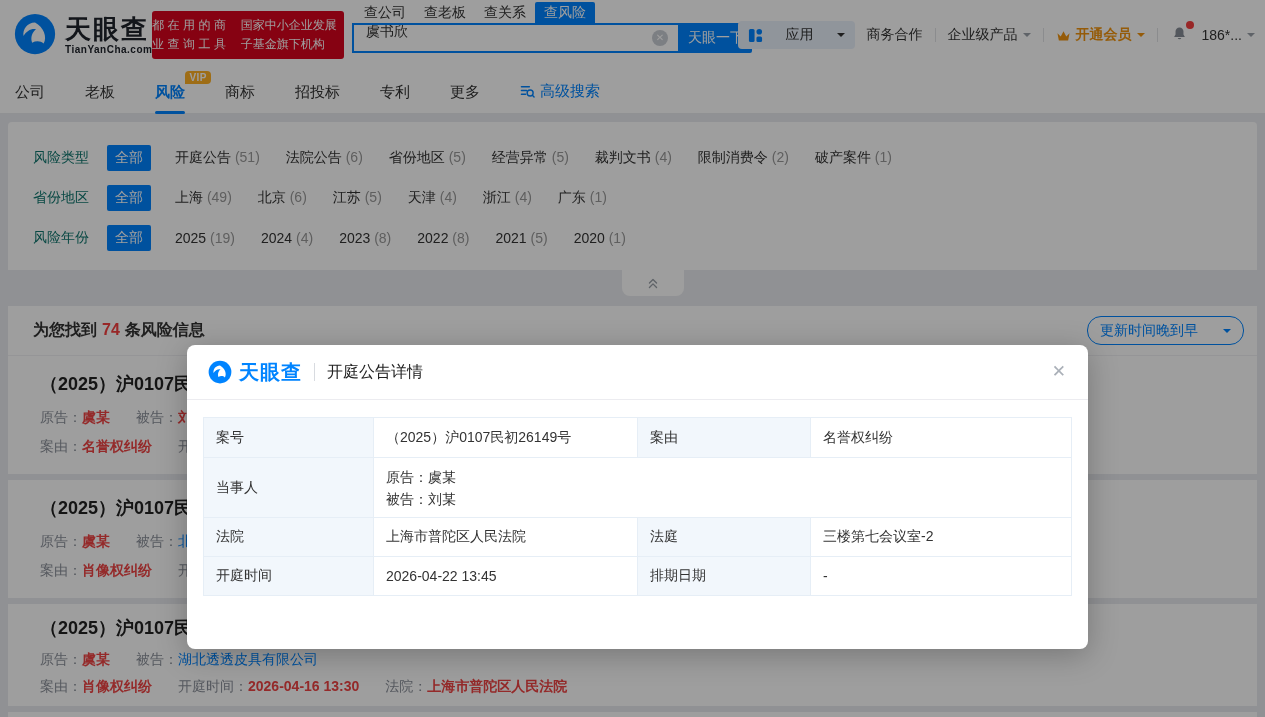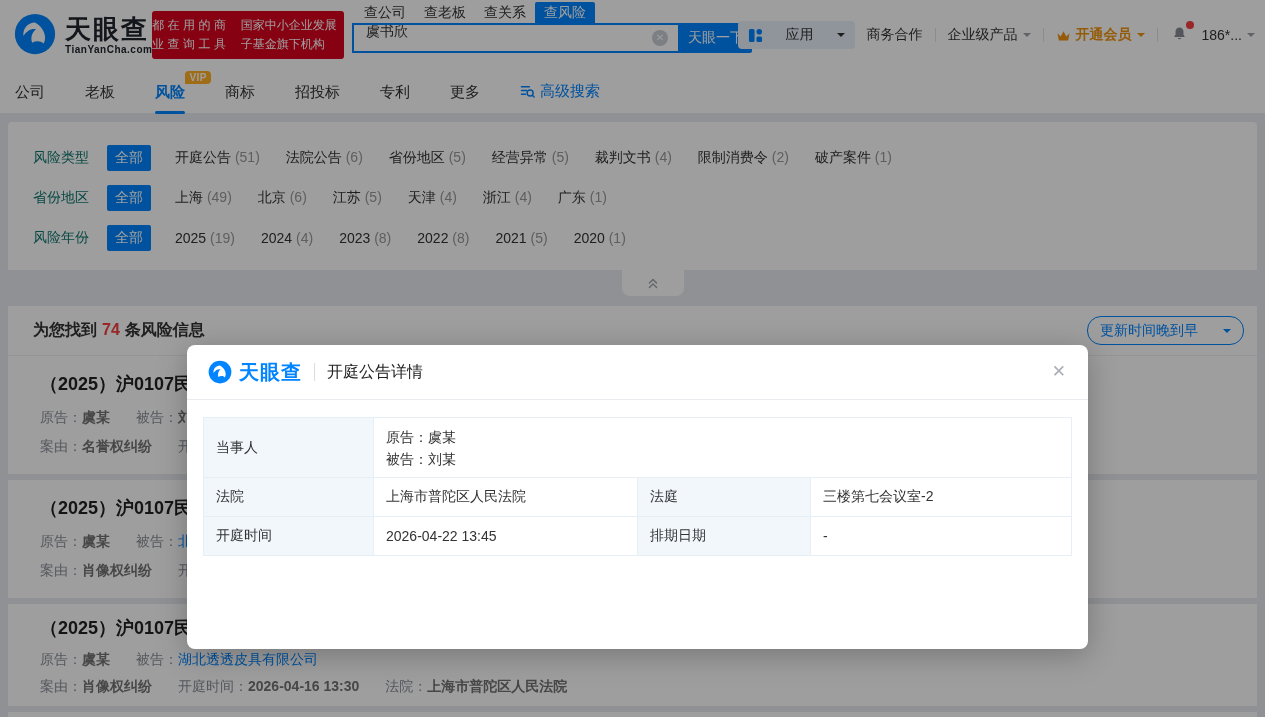--- a/index.html
+++ b/index.html
@@ -73,21 +73,21 @@
 
   .list { position:absolute; top:356px; left:8px; right:8px; z-index:1; }
   .item { background:#fff; margin-bottom:6px; padding:15px 32px 0; height:118px; }
   .item.short { height:102px; padding-top:11px; }
   .item.sliver { height:45px; }
   .ititle { font-size:18px; font-weight:bold; color:#222; line-height:26px; cursor:pointer; }
   .imeta { margin-top:12px; font-size:14px; line-height:17px; display:flex; }
   .item.short .imeta { margin-top:10px; }
   .pair { margin-right:26px; white-space:nowrap; }
   .plabel { color:#8a8f99; }
-  .pvalue { color:#737373; font-weight:600; }
+  .pvalue { color:#ef4444; font-weight:600; }
   .pvalue.link { color:#0084ff; font-weight:400; cursor:pointer; }
 
   
   .overlay { position:absolute; inset:0; background:rgba(0,0,0,.38); z-index:40; }
   .modal { position:absolute; left:187px; top:345px; width:901px; height:304px; background:#fff; border-radius:8px;
            box-shadow:0 6px 30px rgba(0,0,0,.25); z-index:50; }
   .mhead { height:55px; border-bottom:1px solid #ececf0; display:flex; align-items:center; padding:0 20px; position:relative; }
   .mbrand { color:#0084ff; font-size:20px; font-weight:bold; margin-left:6px; letter-spacing:1px; }
   .mdiv { width:1px; height:18px; background:#d8dbe0; margin:0 12px; }
   .mtitle { font-size:16px; color:#222; font-weight:500; }
@@ -307,20 +307,26 @@
     </div>
     <div class="mbody">
       <table class="dtable">
         <colgroup>
             <col style="width:170px">
             <col style="width:264px">
             <col style="width:173px">
             <col>
           </colgroup>
         <tbody>
+            <tr class="r40">
+          <td class="lbl">案号</td>
+          <td>（2025）沪0107民初26149号</td>
+          <td class="lbl">案由</td>
+          <td>名誉权纠纷</td>
+        </tr>
         <tr class="r60">
           <td class="lbl">当事人</td>
           <td colspan="3">
             <div class="party-line">原告：虞某</div>
             <div class="party-line">被告：刘某</div>
           </td>
         </tr>
         <tr class="r39">
           <td class="lbl">法院</td>
           <td>上海市普陀区人民法院</td>

